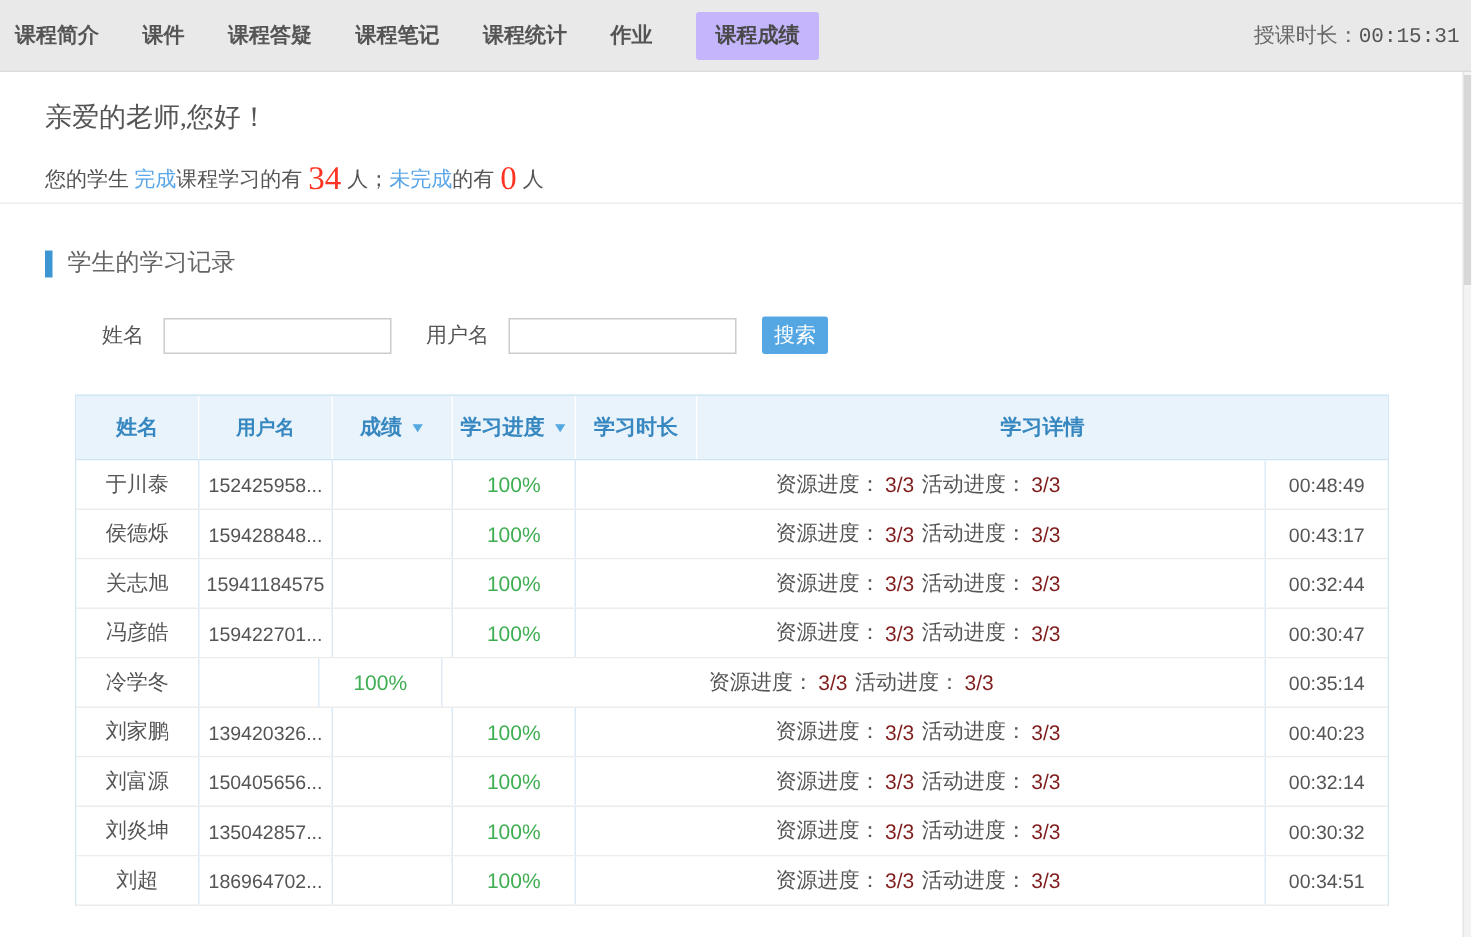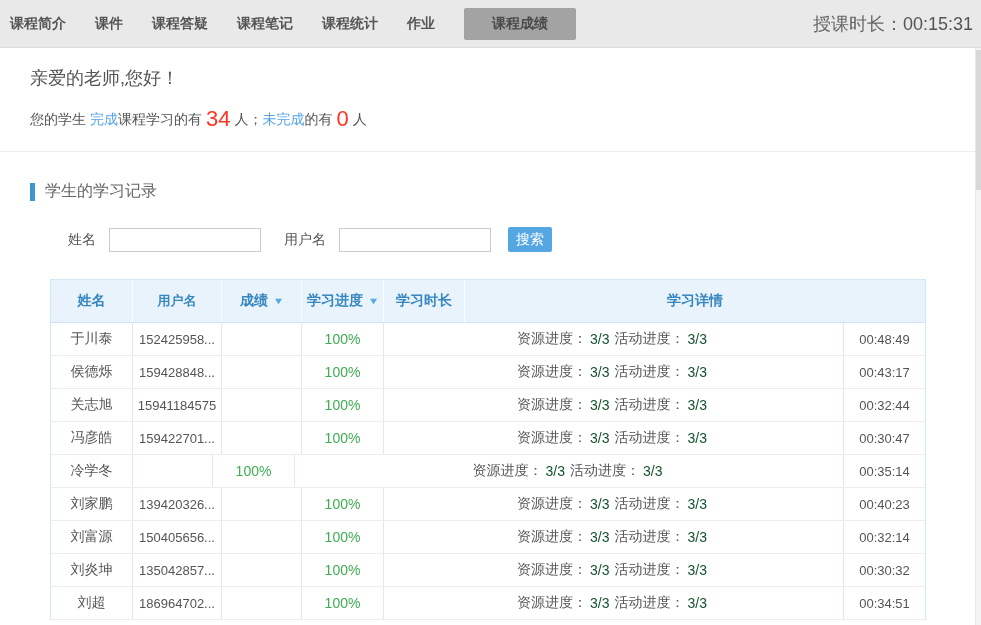--- a/index.html
+++ b/index.html
@@ -4,26 +4,26 @@
 <style>
   * { margin:0; padding:0; box-sizing:border-box; }
   html,body { background:#fff; }
   body { font-family:"Liberation Sans","DejaVu Sans",sans-serif; }
   .page { position:relative; width:981px; height:625px; overflow:hidden; background:#fff; }
 
   
   .navbar { display:flex; align-items:center; height:48px; background:#e9e9e9; border-bottom:1px solid #dcdcdc; padding:0 8px 0 10px; }
   .tabs { display:flex; align-items:center; gap:29px; }
   .tab { font-size:14px; font-weight:bold; color:#555; cursor:pointer; white-space:nowrap; padding:7px 0; }
-  .tab.active { background:#a3a3a3; padding:7px 28px; border-radius:2px; color:#4a4a4a; }
-  .teach-duration { margin-left:auto; font-size:18px; color:#666; white-space:nowrap; }
+  .tab.active { background:#c4b5fd; padding:7px 13px; border-radius:2px; color:#4a4a4a; }
+  .teach-duration { margin-left:auto; font-size:14px; color:#666; white-space:nowrap;font-family:Liberation Mono, monospace; }
   .teach-duration .val { color:#555; }
 
   
-  .greeting { height:104px; padding:18px 30px 0 30px; border-bottom:1px solid #ededed; }
+  .greeting { height:88px; padding:18px 30px 0 30px; border-bottom:1px solid #ededed;font-family:Liberation Serif, serif; }
   .greeting-title { font-size:18px; color:#555; margin-bottom:16px; }
   .greeting-line { font-size:14px; color:#555; }
   .greeting-line .lnk { color:#58a5e8; cursor:pointer; text-decoration:none; }
   .greeting-line .num { font-size:22px; color:#ff3422; margin:0 4px; vertical-align:-2px; }
 
   
   .section-header { display:flex; align-items:center; margin:29px 0 0 30px; }
   .section-bar { width:5px; height:18px; background:#3d96d2; margin-right:10px; }
   .section-title { font-size:16px; color:#666; }
 
@@ -42,21 +42,21 @@
   .arrow-icon { font-size:9px; color:#55a8e0; margin-left:6px; transform:scaleX(1.3); }
   .tbody .trow { display:flex; height:33px; border-bottom:1px solid #ececec; background:#fff; }
   .cell { display:flex; align-items:center; justify-content:center; font-size:14px; color:#555; border-right:1px solid #dbeaf6; overflow:hidden; white-space:nowrap; }
   .cell:last-child { border-right:none; }
   .c-name { width:82px; }
   .c-user { width:89px; font-size:13px; }
   .c-score { width:80px; }
   .c-progress { width:82px; color:#3fae53; }
   .c-detail { flex:1; }
   .c-duration { width:81px; font-size:13px; }
-  .dlink { color:#14532d; text-decoration:none; cursor:pointer; margin:0 3px; }
+  .dlink { color:#7f1d1d; text-decoration:none; cursor:pointer; margin:0 3px; }
   .dlabel { color:#555; }
   .dlabel.second { margin-left:2px; }
 
   
   .scrollbar { position:absolute; top:48px; right:0; bottom:0; width:6px; background:#f3f3f3; border-left:1px solid #e6e6e6; }
   .scroll-thumb { position:absolute; top:2px; left:0; width:100%; height:140px; background:#d8d8d8; }
 </style>
 </head>
 <body>
 

